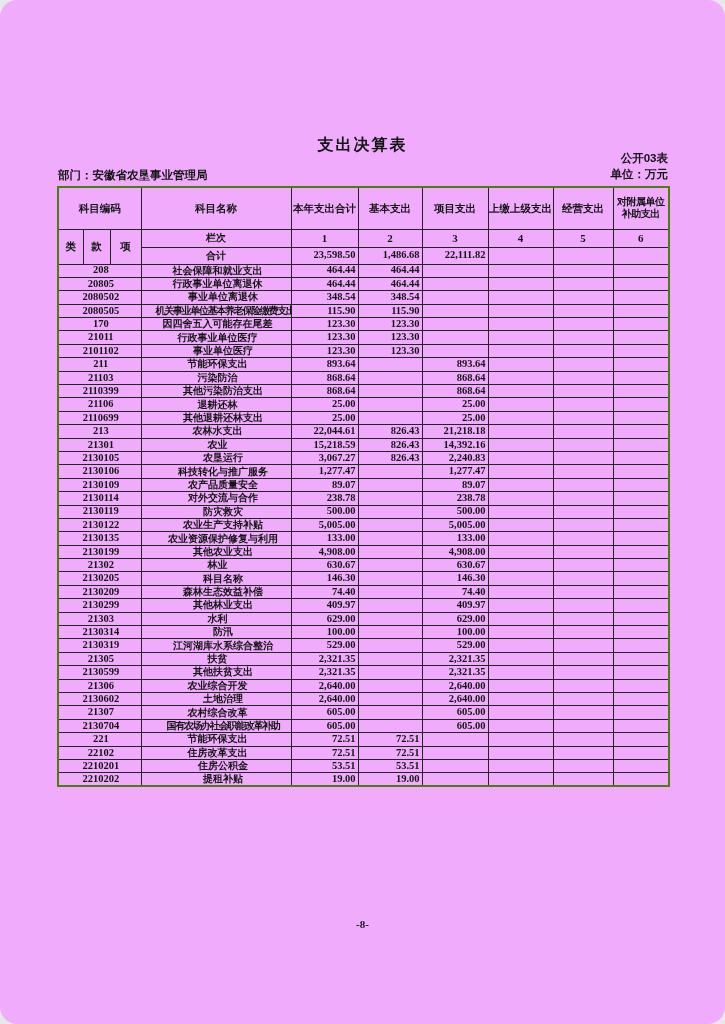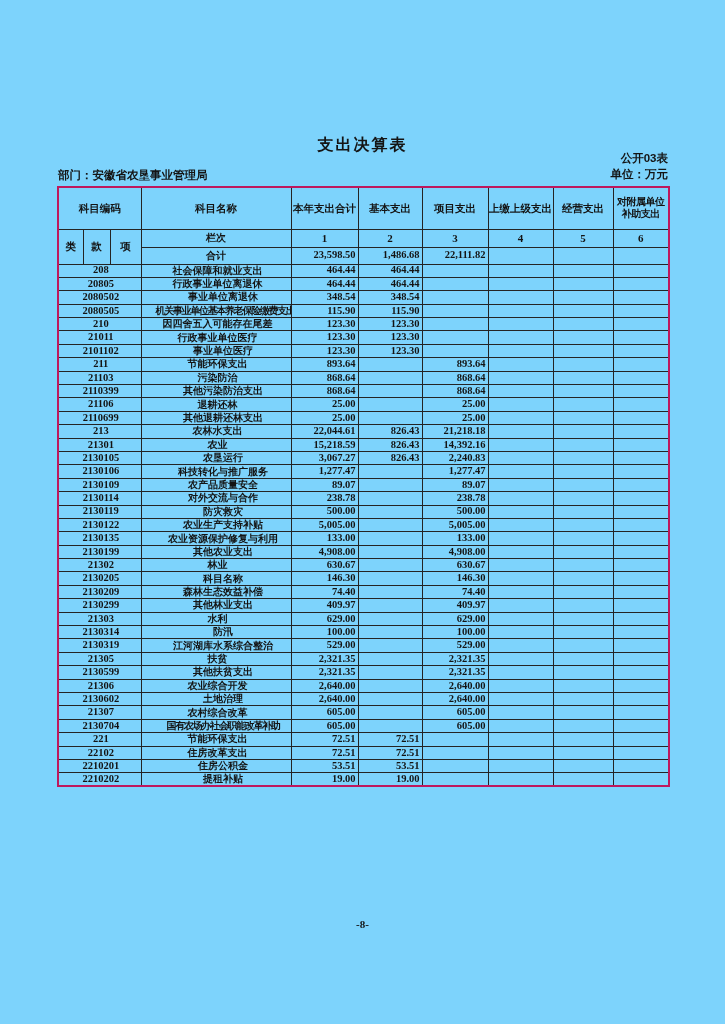--- a/index.html
+++ b/index.html
@@ -1,29 +1,29 @@
 <!DOCTYPE html>
 <html><head>
 <meta charset="utf-8">
 <style>
   html,body{margin:0;padding:0;background:#e8e8e8;}
   .sheet{
-    position:relative;width:725px;height:1024px;background:#7dd3fc;
+    position:relative;width:725px;height:1024px;background:#f0abfc;
     font-family:"Liberation Sans","DejaVu Sans",sans-serif;color:#141414;
-    overflow:hidden;margin:0 auto;
+    overflow:hidden;margin:0 auto;border-radius:17px;
   }
   .doc-title{
     position:absolute;top:135px;left:0;width:100%;text-align:center;
     font-size:16px;font-weight:bold;letter-spacing:2px;
   }
   .pub-code{position:absolute;top:151px;right:57px;font-size:11.5px;font-weight:bold;}
   .unit-label{position:absolute;top:167px;right:57px;font-size:11.5px;font-weight:bold;}
   .dept-label{position:absolute;top:168px;left:58px;font-size:11.5px;font-weight:bold;}
   .tbl-wrap{position:absolute;top:186px;left:57px;}
-  table{border-collapse:collapse;table-layout:fixed;width:611px;border:2px solid #be185d;}
+  table{border-collapse:collapse;table-layout:fixed;width:611px;border:2px solid #4d7c0f;}
   th,td{border:1px solid #242424;overflow:hidden;padding:0;font-weight:bold;vertical-align:middle;}
   .hrow1{height:42px;}
   .hrow1 th{font-size:10.5px;text-align:center;white-space:normal;line-height:1.25;}
   .hrow1 th.wrap2{font-size:10px;letter-spacing:-0.5px;}
   .hrow2{height:18px;}
   .hrow3{height:17px;}
   .sub{font-size:10.5px;text-align:center;}
   .center{text-align:center;font-size:10px;white-space:nowrap;}
   .numfont{font-family:"Liberation Serif","DejaVu Serif",serif;font-size:11px;}
   tbody.rows tr{height:13.4px;}
@@ -136,21 +136,21 @@
             <td colspan="3" class="code-cell">2080505</td>
             <td class="name-cell indent long">机关事业单位基本养老保险缴费支出</td>
             <td class="val-cell">115.90</td>
             <td class="val-cell">115.90</td>
             <td class="val-cell"></td>
             <td class="val-cell"></td>
             <td class="val-cell"></td>
             <td class="val-cell"></td>
           </tr>
           <tr>
-            <td colspan="3" class="code-cell">210</td>
+            <td colspan="3" class="code-cell">170</td>
             <td class="name-cell">因四舍五入可能存在尾差</td>
             <td class="val-cell">123.30</td>
             <td class="val-cell">123.30</td>
             <td class="val-cell"></td>
             <td class="val-cell"></td>
             <td class="val-cell"></td>
             <td class="val-cell"></td>
           </tr>
           <tr>
             <td colspan="3" class="code-cell">21011</td>

